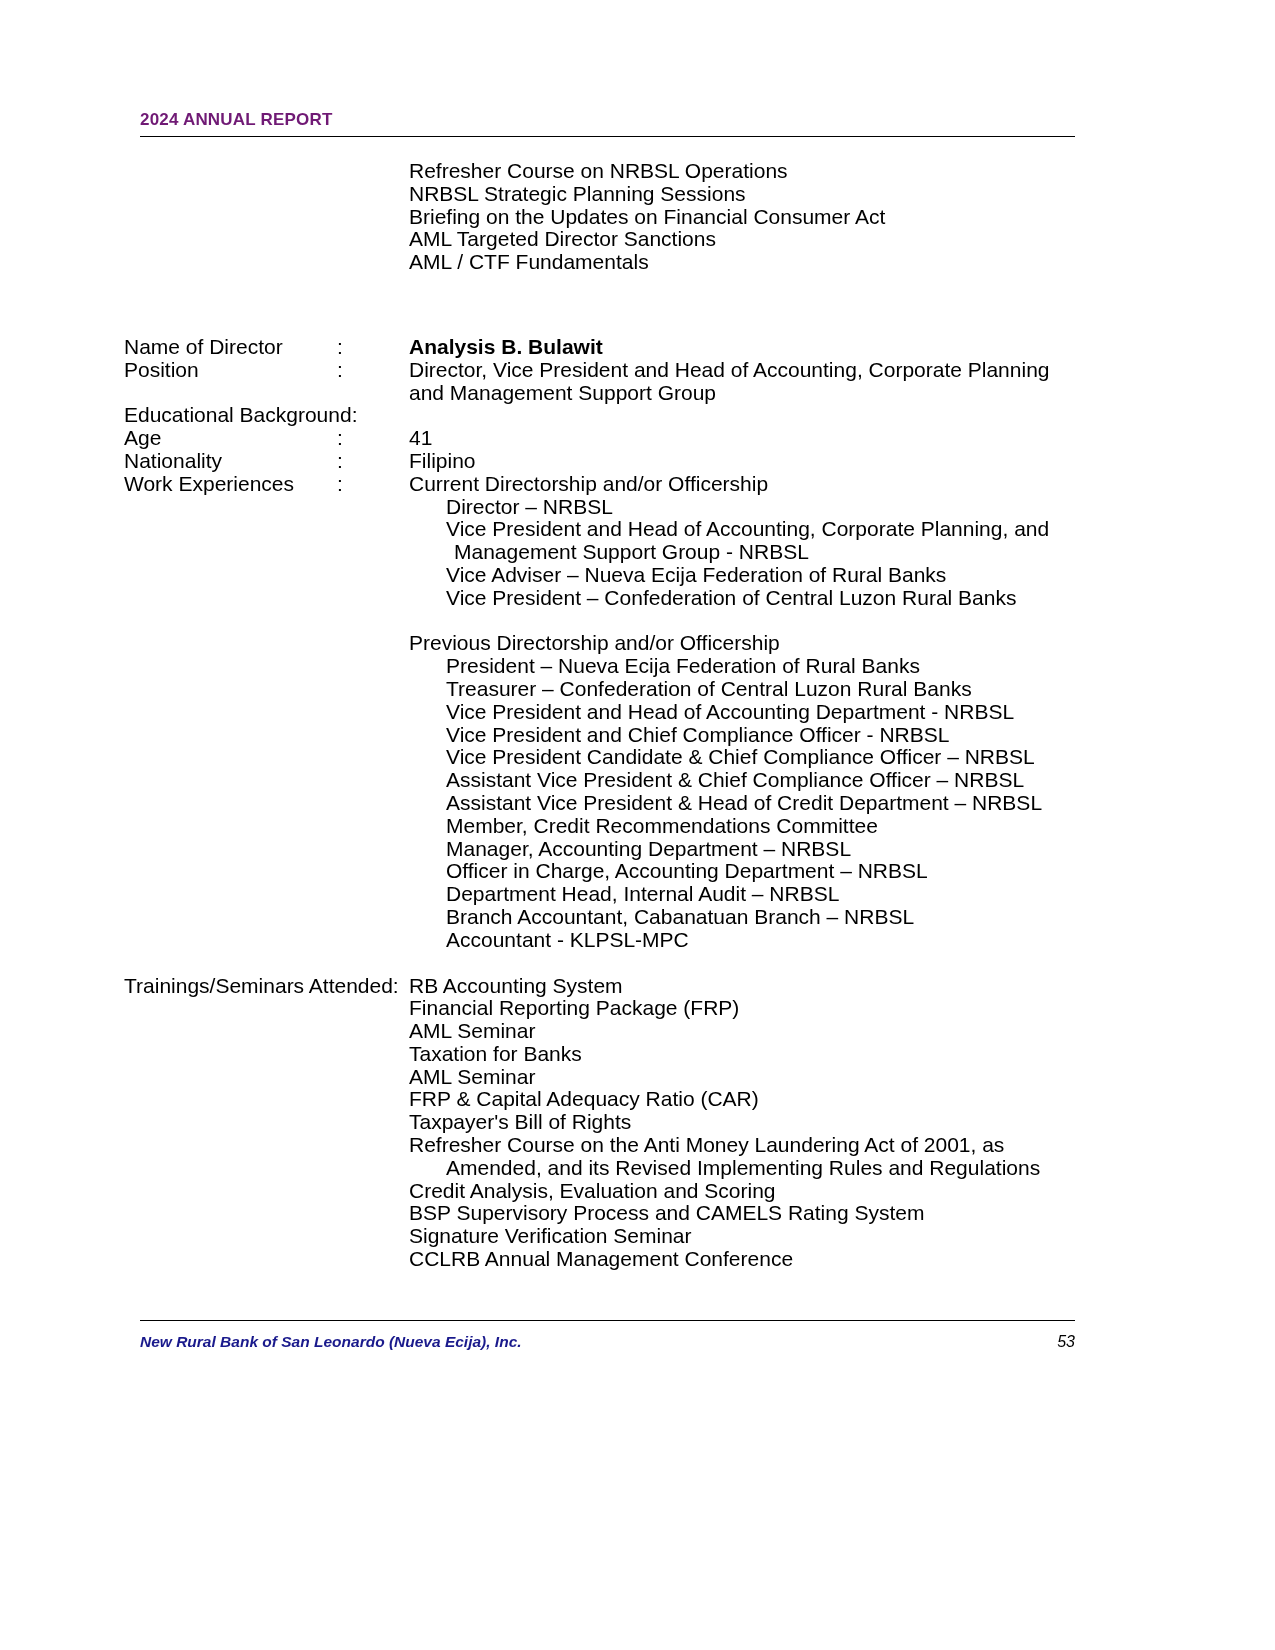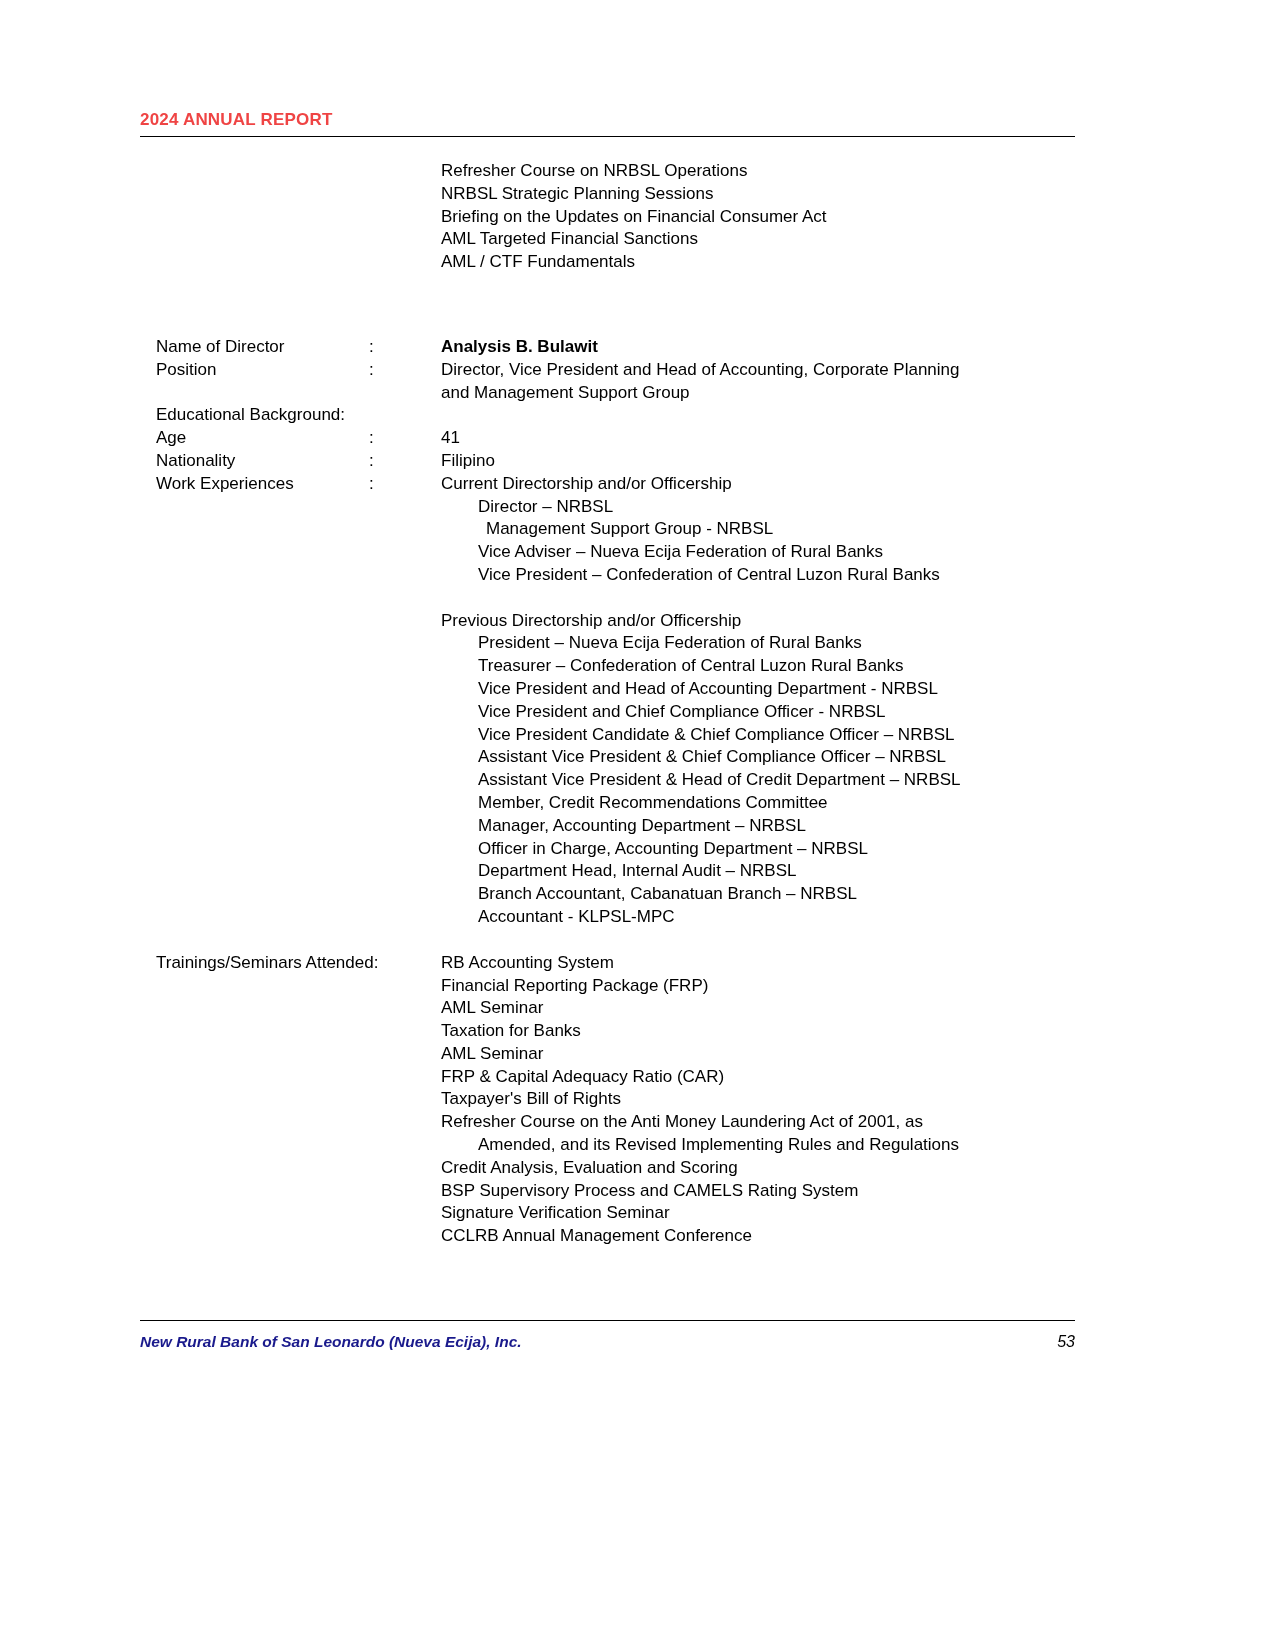--- a/index.html
+++ b/index.html
@@ -21,21 +21,21 @@
   }
   .header {
     position: absolute;
     left: 140px;
     top: 110px;
     width: 935px;
   }
   .header-title {
     font-weight: bold;
     font-size: 17px;
-    color: #ef4444;
+    color: #701a75;
     letter-spacing: 0.2px;
     padding-bottom: 6px;
   }
   .header-rule {
     border-bottom: 1.5px solid #000000;
     width: 100%;
   }
   .footer {
     position: absolute;
     left: 140px;
@@ -57,24 +57,24 @@
     font-weight: bold;
     font-size: 15.5px;
     color: #1a1a8c;
   }
   .footer-page {
     font-size: 16px;
     color: #000000;
   }
   .content {
     position: absolute;
-    left: 156px;
+    left: 124px;
     top: 160px;
     width: 935px;
-    font-size: 17px;
+    font-size: 21px;
     line-height: 22.8px;
   }
   .top-list {
     margin-left: 285px;
   }
   .top-list div {
     white-space: nowrap;
   }
   .gap-lg { height: 62px; }
   .gap-sm { height: 23px; }
@@ -122,21 +122,21 @@
     <div class="header-title">2024 ANNUAL REPORT</div>
     <div class="header-rule"></div>
   </div>
 
   <div class="content">
 
     <div class="top-list">
       <div>Refresher Course on NRBSL Operations</div>
       <div>NRBSL Strategic Planning Sessions</div>
       <div>Briefing on the Updates on Financial Consumer Act</div>
-      <div>AML Targeted Financial Sanctions</div>
+      <div>AML Targeted Director Sanctions</div>
       <div>AML / CTF Fundamentals</div>
     </div>
 
     <div class="gap-lg"></div>
 
     <div class="row">
       <div class="label">Name of Director</div>
       <div class="colon">:</div>
       <div class="value bold">Analysis B. Bulawit</div>
     </div>
@@ -166,20 +166,21 @@
       <div class="value">Filipino</div>
     </div>
 
     <div class="row">
       <div class="label">Work Experiences</div>
       <div class="colon">:</div>
       <div class="value">
 
         <div>Current Directorship and/or Officership</div>
         <div class="indent-1">Director – NRBSL</div>
+        <div class="indent-1">Vice President and Head of Accounting, Corporate Planning, and</div>
         <div class="indent-2">Management Support Group  - NRBSL</div>
         <div class="indent-1">Vice Adviser – Nueva Ecija Federation of Rural Banks</div>
         <div class="indent-1">Vice President – Confederation of Central Luzon Rural Banks</div>
 
         <div class="section-blank"></div>
 
         <div>Previous Directorship and/or Officership</div>
         <div class="indent-1">President – Nueva Ecija Federation of Rural Banks</div>
         <div class="indent-1">Treasurer – Confederation of Central Luzon Rural Banks</div>
         <div class="indent-1">Vice President and Head of Accounting Department - NRBSL</div>

